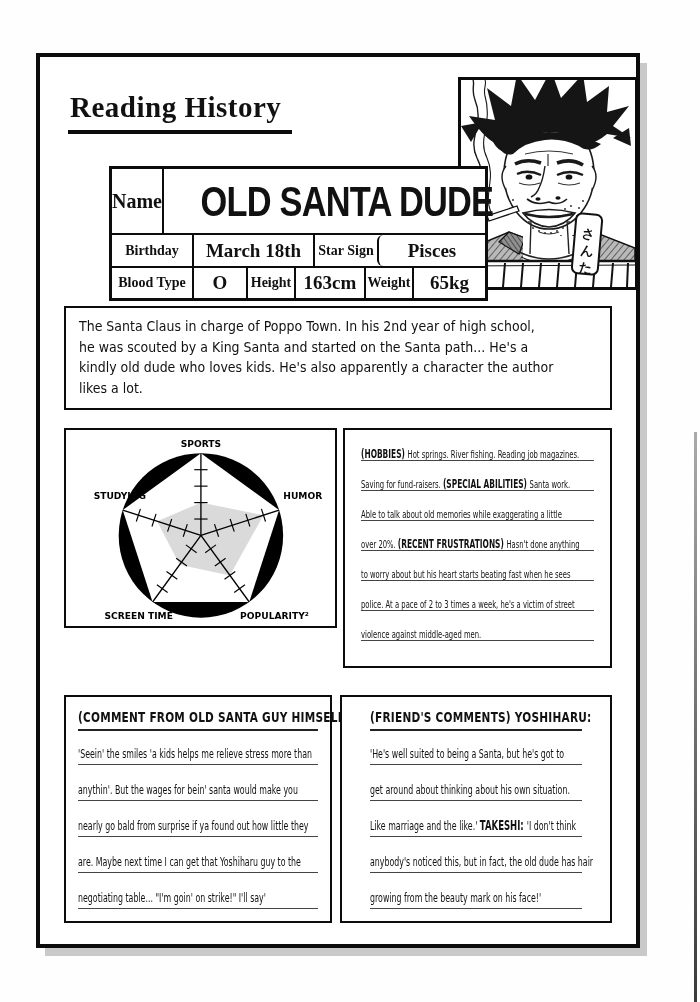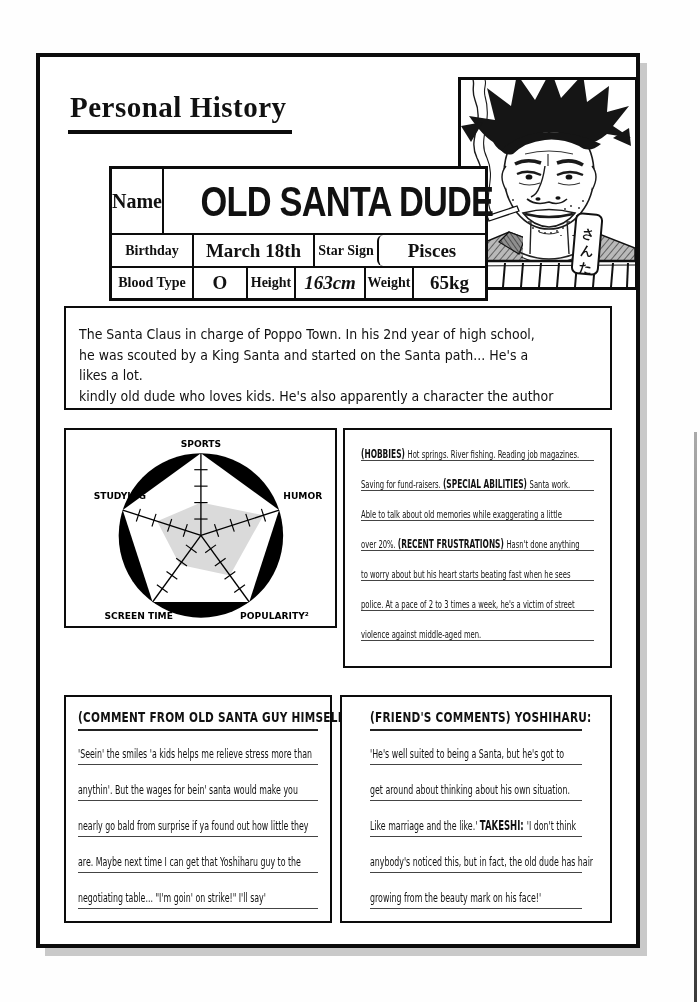--- a/index.html
+++ b/index.html
@@ -38,21 +38,21 @@
   .pcell{display:flex;align-items:center;justify-content:center;
     font-family:"Liberation Serif",serif;font-weight:700;box-sizing:border-box;}
   .pcell + .pcell{border-left:2px solid #0c0c0c;}
   .r1{height:64px;} .r2{height:31px;} .r3{height:30px;}
   .lbl-lg{font-size:20px;} .lbl-sm{font-size:14px;} .val{font-size:19px;}
   .bigname{flex:1;font-family:"Liberation Sans",sans-serif;font-weight:700;font-size:43px;
     letter-spacing:-1px;}
   .bigname span{display:inline-block;transform:scaleX(.8);transform-origin:50% 50%;white-space:nowrap;}
   
   .box{position:absolute;background:#fff;border:2.5px solid #0c0c0c;box-sizing:border-box;}
-  .desc-box{left:24px;top:249px;width:548px;height:104px;padding:16px 13px;}
+  .desc-box{left:24px;top:249px;width:548px;height:104px;padding:8px 13px;}
   .desc-line{font-size:13.5px;line-height:20.5px;white-space:nowrap;}
   .fit-d{display:inline-block;transform:scaleX(.93);transform-origin:0 50%;white-space:nowrap;}
   .radar-box{left:24px;top:371px;width:273px;height:200px;}
   #radar-chart{width:100%;height:100%;}
   .info-box{left:303px;top:371px;width:269px;height:240px;padding:13px 16px 0;}
   .info-line{border-bottom:1.5px solid #444;padding-bottom:3px;margin-bottom:12px;height:14px;white-space:nowrap;}
   .fit-i{display:inline-block;transform:scaleX(.62);transform-origin:0 100%;font-size:11px;white-space:nowrap;}
   .fit-i .b{font-weight:700;font-size:12px;}
   .cbox-l{left:24px;top:638px;width:268px;height:228px;padding:10px 12px 0;}
   .cbox-r{left:300px;top:638px;width:272px;height:228px;padding:10px 28px 0;}
@@ -62,21 +62,21 @@
   .cline{border-bottom:1.5px solid #444;padding-bottom:6px;margin-bottom:14px;height:15px;white-space:nowrap;}
   .fit-c{display:inline-block;transform:scaleX(.63);transform-origin:0 100%;font-size:12.5px;white-space:nowrap;}
   .fit-c .b{font-weight:700;font-size:13.5px;}
 </style>
 </head>
 <body>
 
 <div class="sheet">
 
   <div class="title-wrap">
-    <h1>Personal History</h1>
+    <h1>Reading History</h1>
     <div class="title-underline"></div>
   </div>
 
   <div class="portrait">
     <svg viewBox="0 0 174 207" width="174" height="207">
       <defs>
         <pattern id="hatchA" width="5" height="5" patternUnits="userSpaceOnUse" patternTransform="rotate(40)">
           <rect width="5" height="5" fill="#b9b9b9"></rect>
           <line x1="0" y1="0" x2="0" y2="5" stroke="#3a3a3a" stroke-width="1.4"></line>
         </pattern>
@@ -187,31 +187,31 @@
     <div class="prow">
       <div class="pcell r2 lbl-sm" style="width:80px;">Birthday</div>
       <div class="pcell r2 val" style="width:121px;text-align:right;">March 18th</div>
       <div class="pcell r2 lbl-sm" style="width:64px;">Star Sign</div>
       <div class="pcell r2 val" style="flex:1;border-radius:6px;">Pisces</div>
     </div>
     <div class="prow">
       <div class="pcell r3 lbl-sm" style="width:80px;">Blood Type</div>
       <div class="pcell r3 val" style="width:54px;">O</div>
       <div class="pcell r3 lbl-sm" style="width:48px;">Height</div>
-      <div class="pcell r3 val" style="width:70px;font-style:italic;">163cm</div>
+      <div class="pcell r3 val" style="width:70px;">163cm</div>
       <div class="pcell r3 lbl-sm" style="width:48px;">Weight</div>
       <div class="pcell r3 val" style="flex:1;">65kg</div>
     </div>
   </div>
 
   <div class="box desc-box">
       <div class="desc-line"><span class="fit-d"><span>The Santa Claus in charge of Poppo Town. In his 2nd year of high school,</span></span></div>
       <div class="desc-line"><span class="fit-d"><span>he was scouted by a King Santa and started on the Santa path... He's a</span></span></div>
+      <div class="desc-line"><span class="fit-d"><span>kindly old dude who loves kids. He's also apparently a character the author</span></span></div>
       <div class="desc-line"><span class="fit-d"><span>likes a lot.</span></span></div>
-      <div class="desc-line"><span class="fit-d"><span>kindly old dude who loves kids. He's also apparently a character the author</span></span></div>
     </div>
 
   <div class="box radar-box">
     <div id="radar-chart"><svg viewBox="0 0 269 236" width="100%" height="100%">
           <circle cx="135" cy="127" r="99" fill="#000000"></circle>
           <polygon points="135,28 229.15459511322018,96.4073175568802 193.19073997695483,207.0926824431198 76.80926002304517,207.0926824431198 40.845404886779804,96.40731755688017" fill="#fff"></polygon>
           <polygon points="135,87.4 210.32367609057616,102.52585404550416 169.9144439861729,175.05560946587187 109.39607441013987,162.2407802749727 82.27342673659669,109.86809783185291" fill="#dadada"></polygon>
           <line x1="135" y1="127" x2="135" y2="28" stroke="#000" stroke-width="1.6"></line>
           <line x1="127" y1="107.2" x2="143" y2="107.2" stroke="#000" stroke-width="1.4"></line>
           <line x1="127" y1="87.4" x2="143" y2="87.4" stroke="#000" stroke-width="1.4"></line>

